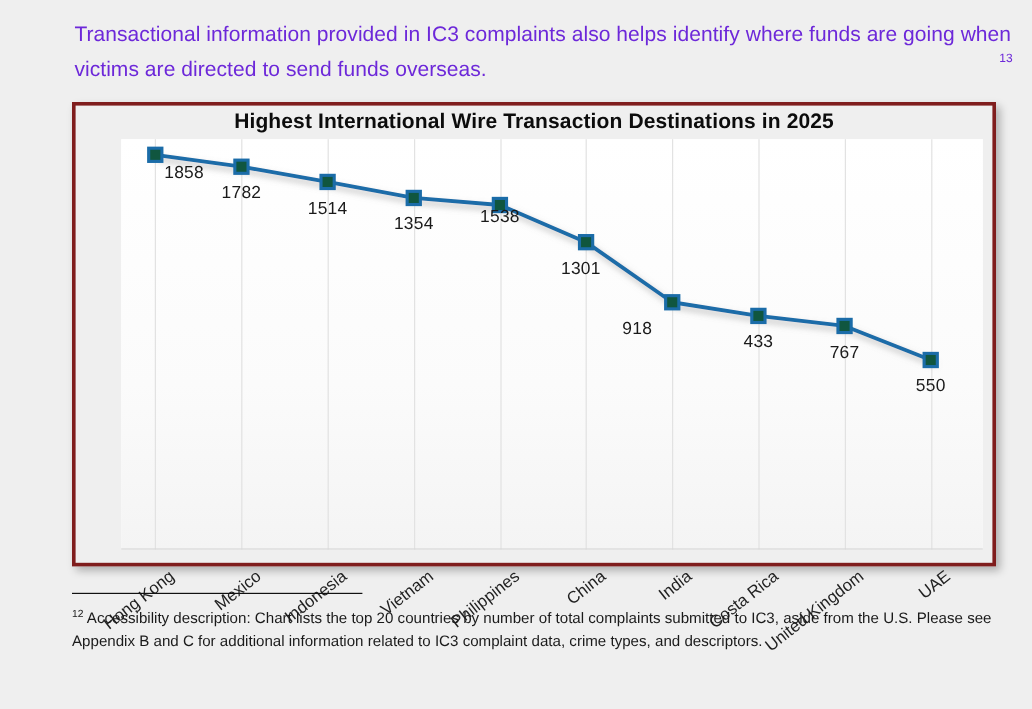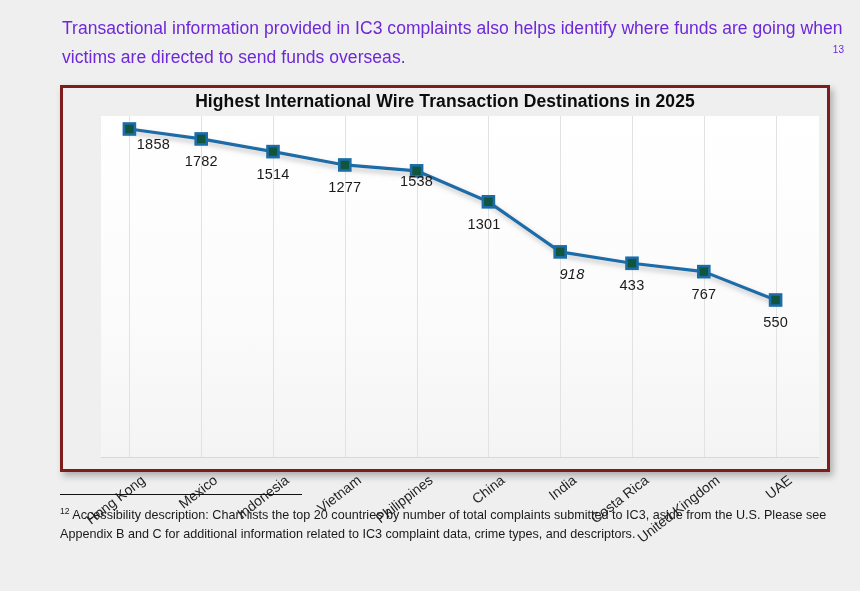--- a/index.html
+++ b/index.html
@@ -205,24 +205,24 @@
         <rect x="563.5" y="169.7637614678899" width="11" height="11" fill="#10563f" stroke="#1b6ca8" stroke-width="2.6"></rect>
         <rect x="635.3" y="178.13073394495413" width="11" height="11" fill="#10563f" stroke="#1b6ca8" stroke-width="2.6"></rect>
         <rect x="707.1" y="206.5" width="11" height="11" fill="#10563f" stroke="#1b6ca8" stroke-width="2.6"></rect>
       </g>
   </svg>
 
   <div id="data-labels">
       <div class="data-label" style="left: 66.4px; top: 48px; margin-left: 24px;">1858</div>
       <div class="data-label" style="left: 138.2px; top: 64.9358px;">1782</div>
       <div class="data-label" style="left: 210px; top: 77.617px;">1514</div>
-      <div class="data-label" style="left: 281.8px; top: 90.9518px;">1277</div>
+      <div class="data-label" style="left: 281.8px; top: 90.9518px;">1354</div>
       <div class="data-label" style="left: 353.6px; top: 85px;">1538</div>
       <div class="data-label" style="left: 421px; top: 127.819px;">1301</div>
-      <div class="data-label" style="left: 509px; top: 177.89px; font-style: italic;">918</div>
+      <div class="data-label" style="left: 468px; top: 177.89px;">918</div>
       <div class="data-label" style="left: 569px; top: 189.264px;">433</div>
       <div class="data-label" style="left: 640.8px; top: 197.631px; text-align: center;">767</div>
       <div class="data-label" style="left: 712.6px; top: 226px;">550</div>
     </div>
   <div id="xtick-labels">
       <div class="xtick-wrap" style="left: 80.4px; top: 382px;">
         <div class="xtick-label" style="right: 0px; top: 0px; position: absolute;">Hong Kong</div>
       </div>
       <div class="xtick-wrap" style="left: 152.2px; top: 382px;">
         <div class="xtick-label" style="right: 0px; top: 0px; position: absolute;">Mexico</div>

